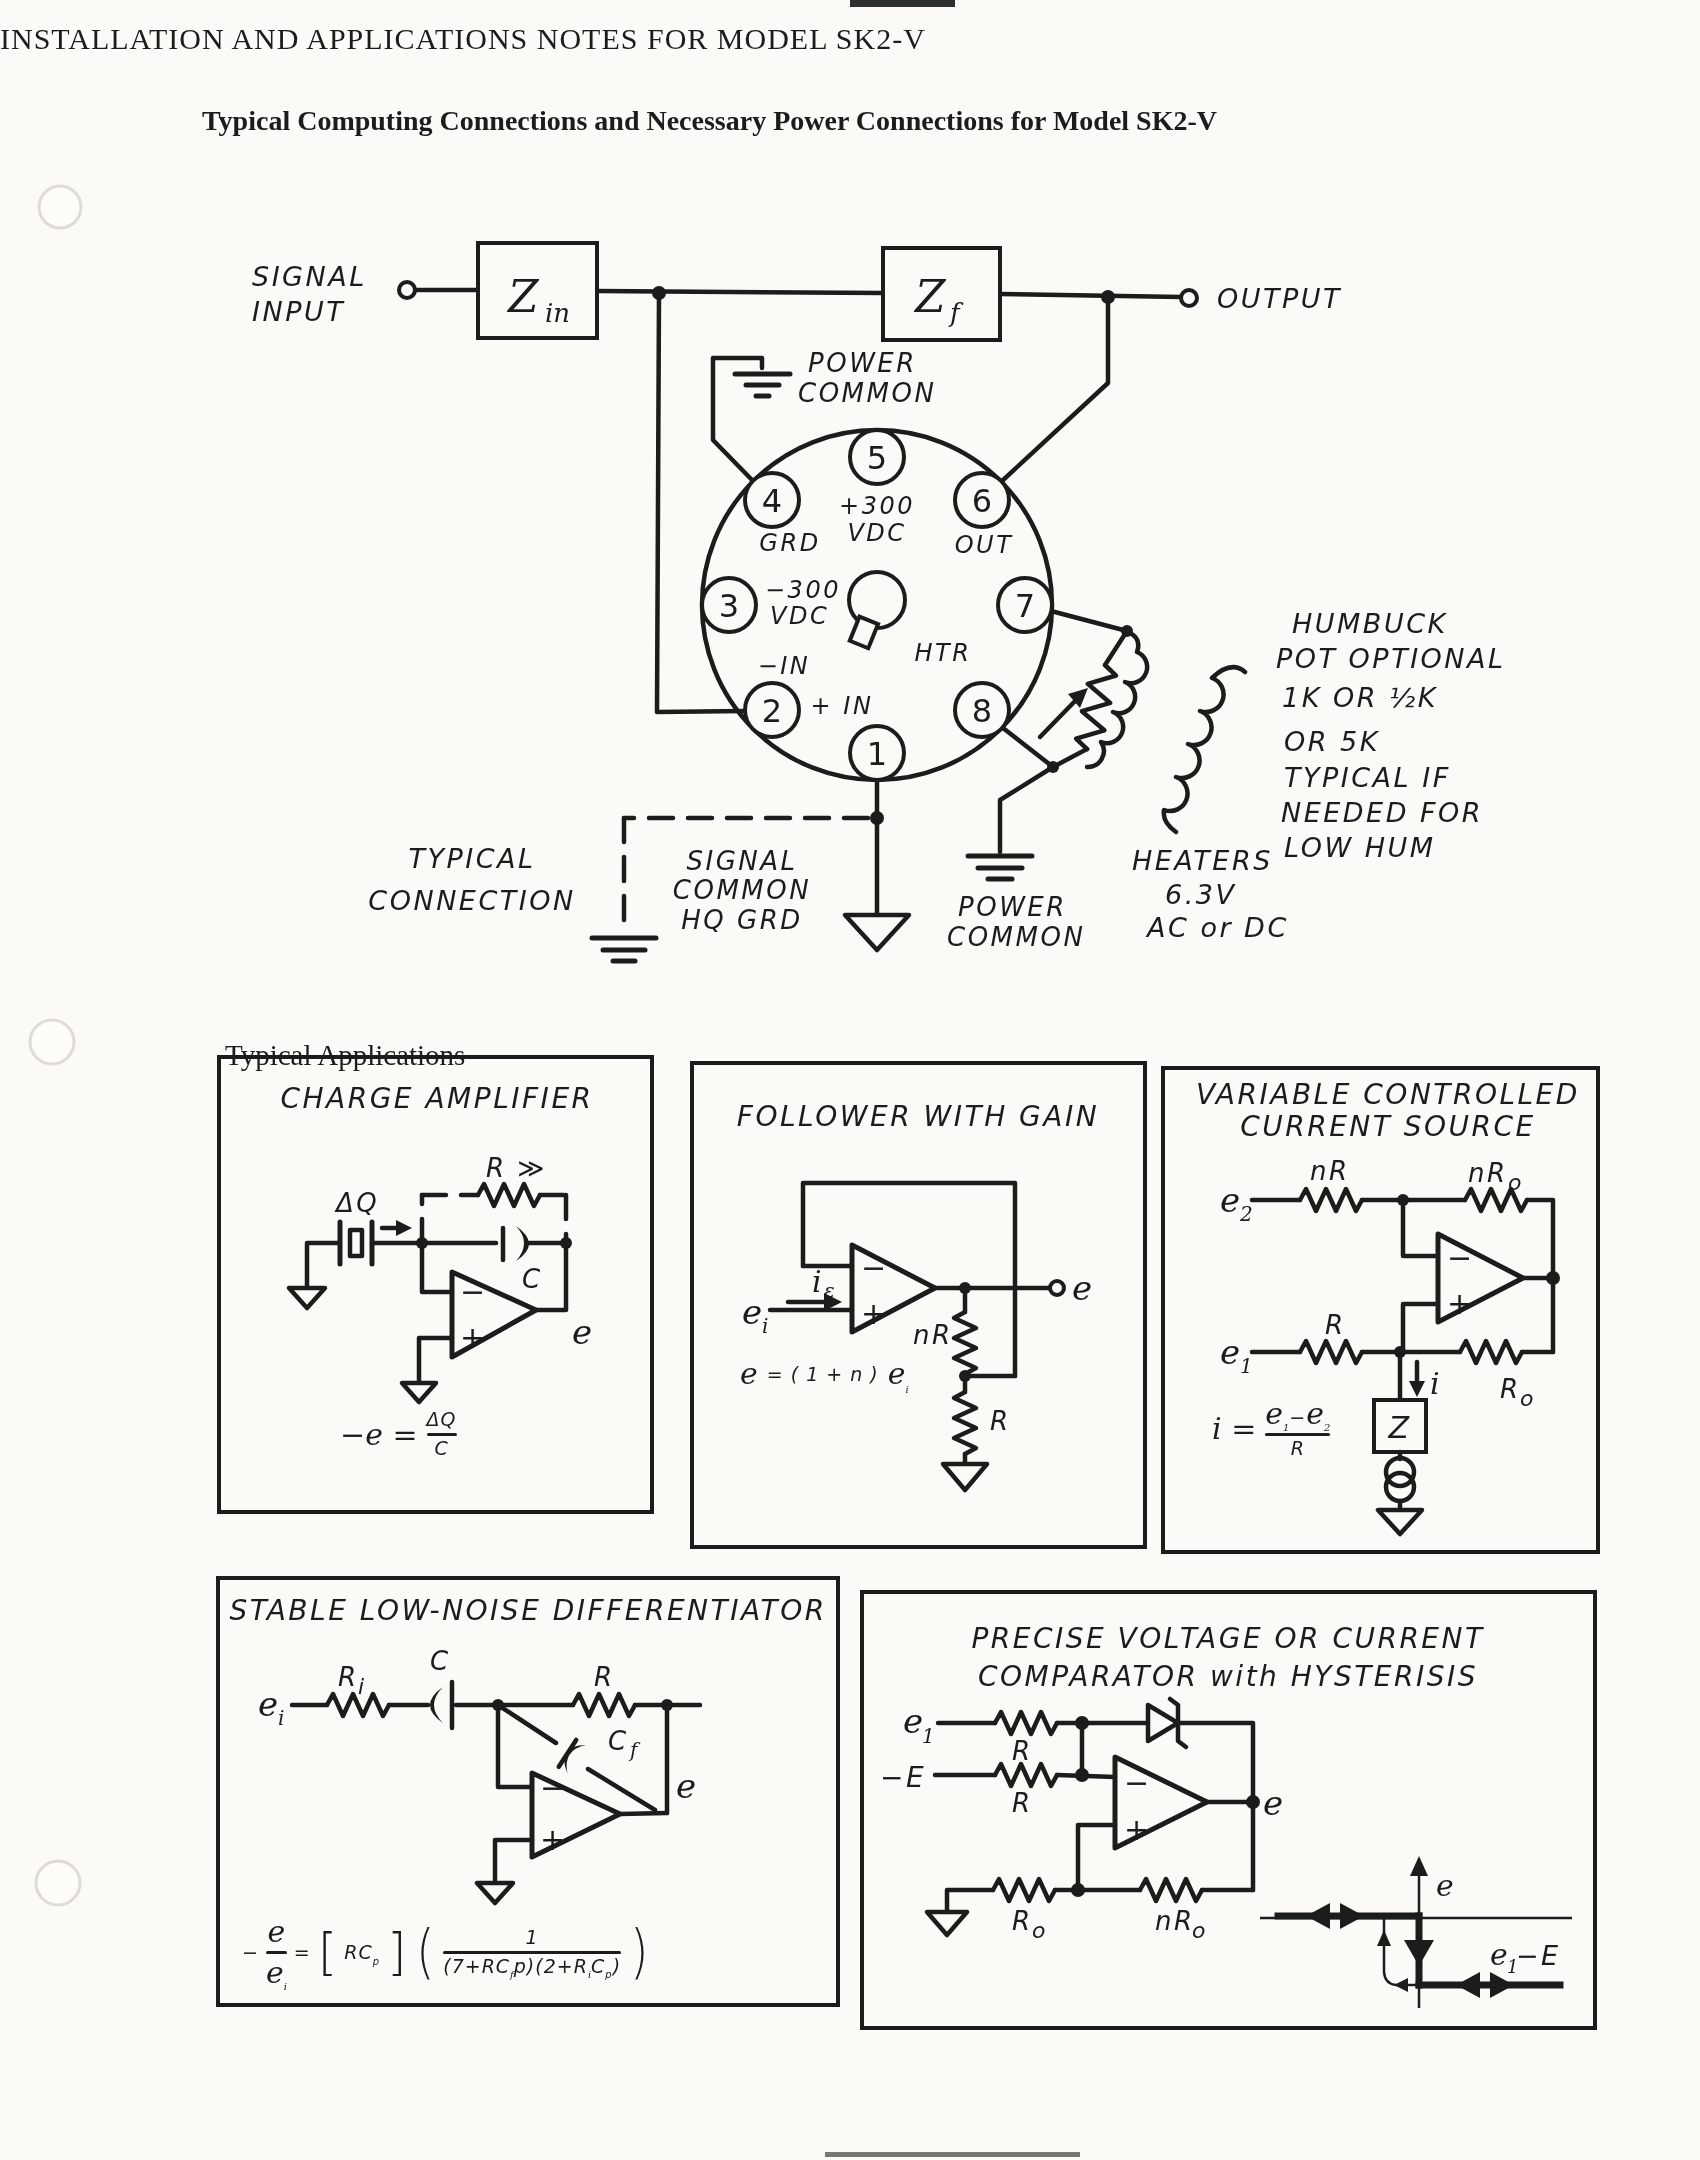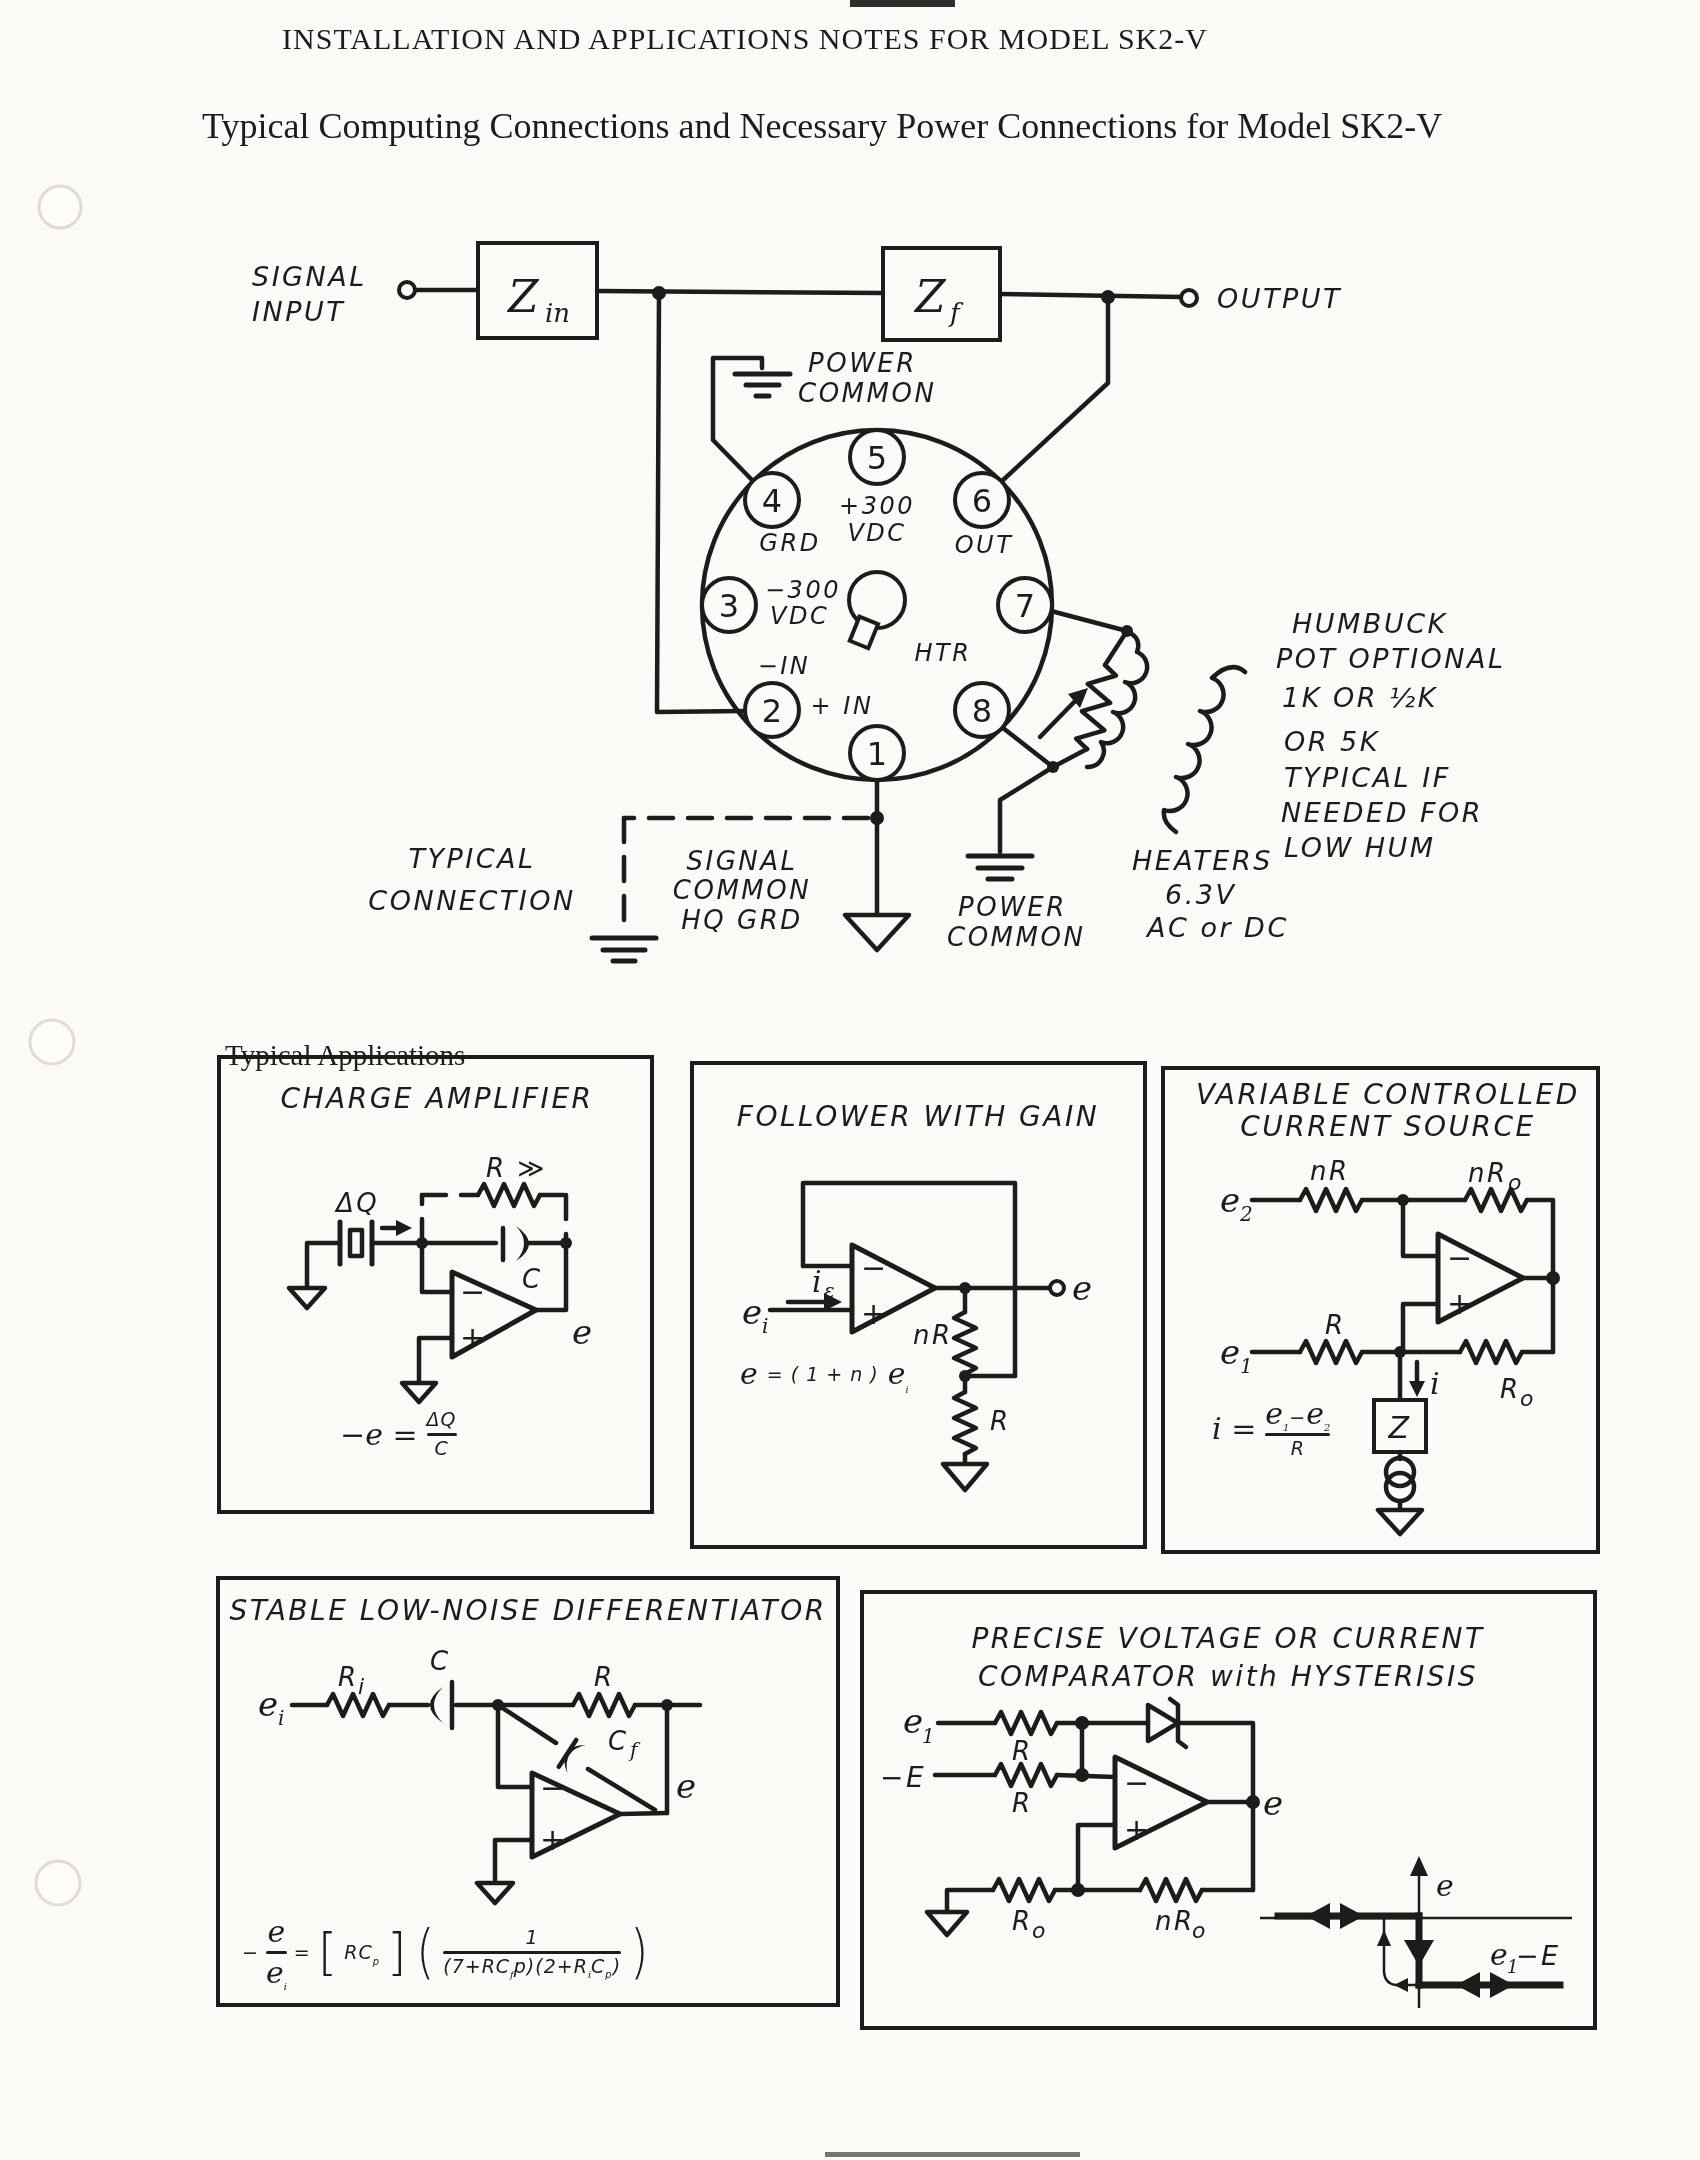--- a/index.html
+++ b/index.html
@@ -431,22 +431,22 @@
       <polygon class="fillb" points="1384,1930 1377,1946 1391,1946"></polygon>
       <polygon class="fillb" points="1394,1985 1408,1978 1408,1992"></polygon>
       <text class="scr s30" x="1436" y="1896">e</text>
       <text class="scr s30" x="1490" y="1965">e</text>
       <text class="scr s18" x="1507" y="1973">1</text>
       <text class="hand h27" x="1516" y="1965">−E</text>
     </g>
   </g>
 </svg>
 
-<div class="ht doc-serif" style="left:0;top:22px;width:1490px;text-align:center;font-size:30px;letter-spacing:1px;">INSTALLATION AND APPLICATIONS NOTES FOR MODEL SK2-V</div>
-<div class="ht doc-serif" style="left:202px;top:105px;font-size:36px;">Typical Computing Connections and Necessary Power Connections for Model SK2-V</div>
+<div class="ht doc-serif" style="left:0;top:22px;width:1490px;text-align:left;font-size:30px;letter-spacing:1px;">INSTALLATION AND APPLICATIONS NOTES FOR MODEL SK2-V</div>
+<div class="ht doc-serif" style="left:202px;top:105px;font-size:28px;font-weight:bold;">Typical Computing Connections and Necessary Power Connections for Model SK2-V</div>
 <div class="ht doc-serif" style="left:225px;top:1000px;font-size:29px;margin-top:39px;">Typical Applications</div>
 
 <div class="formula" style="left:340px;top:1410px;">
   <span class="fe">−e =</span>
   <span class="frac">
     <span class="fh">ΔQ</span>
     <span class="bar"></span>
     <span class="fh">C</span>
   </span>
 </div>

